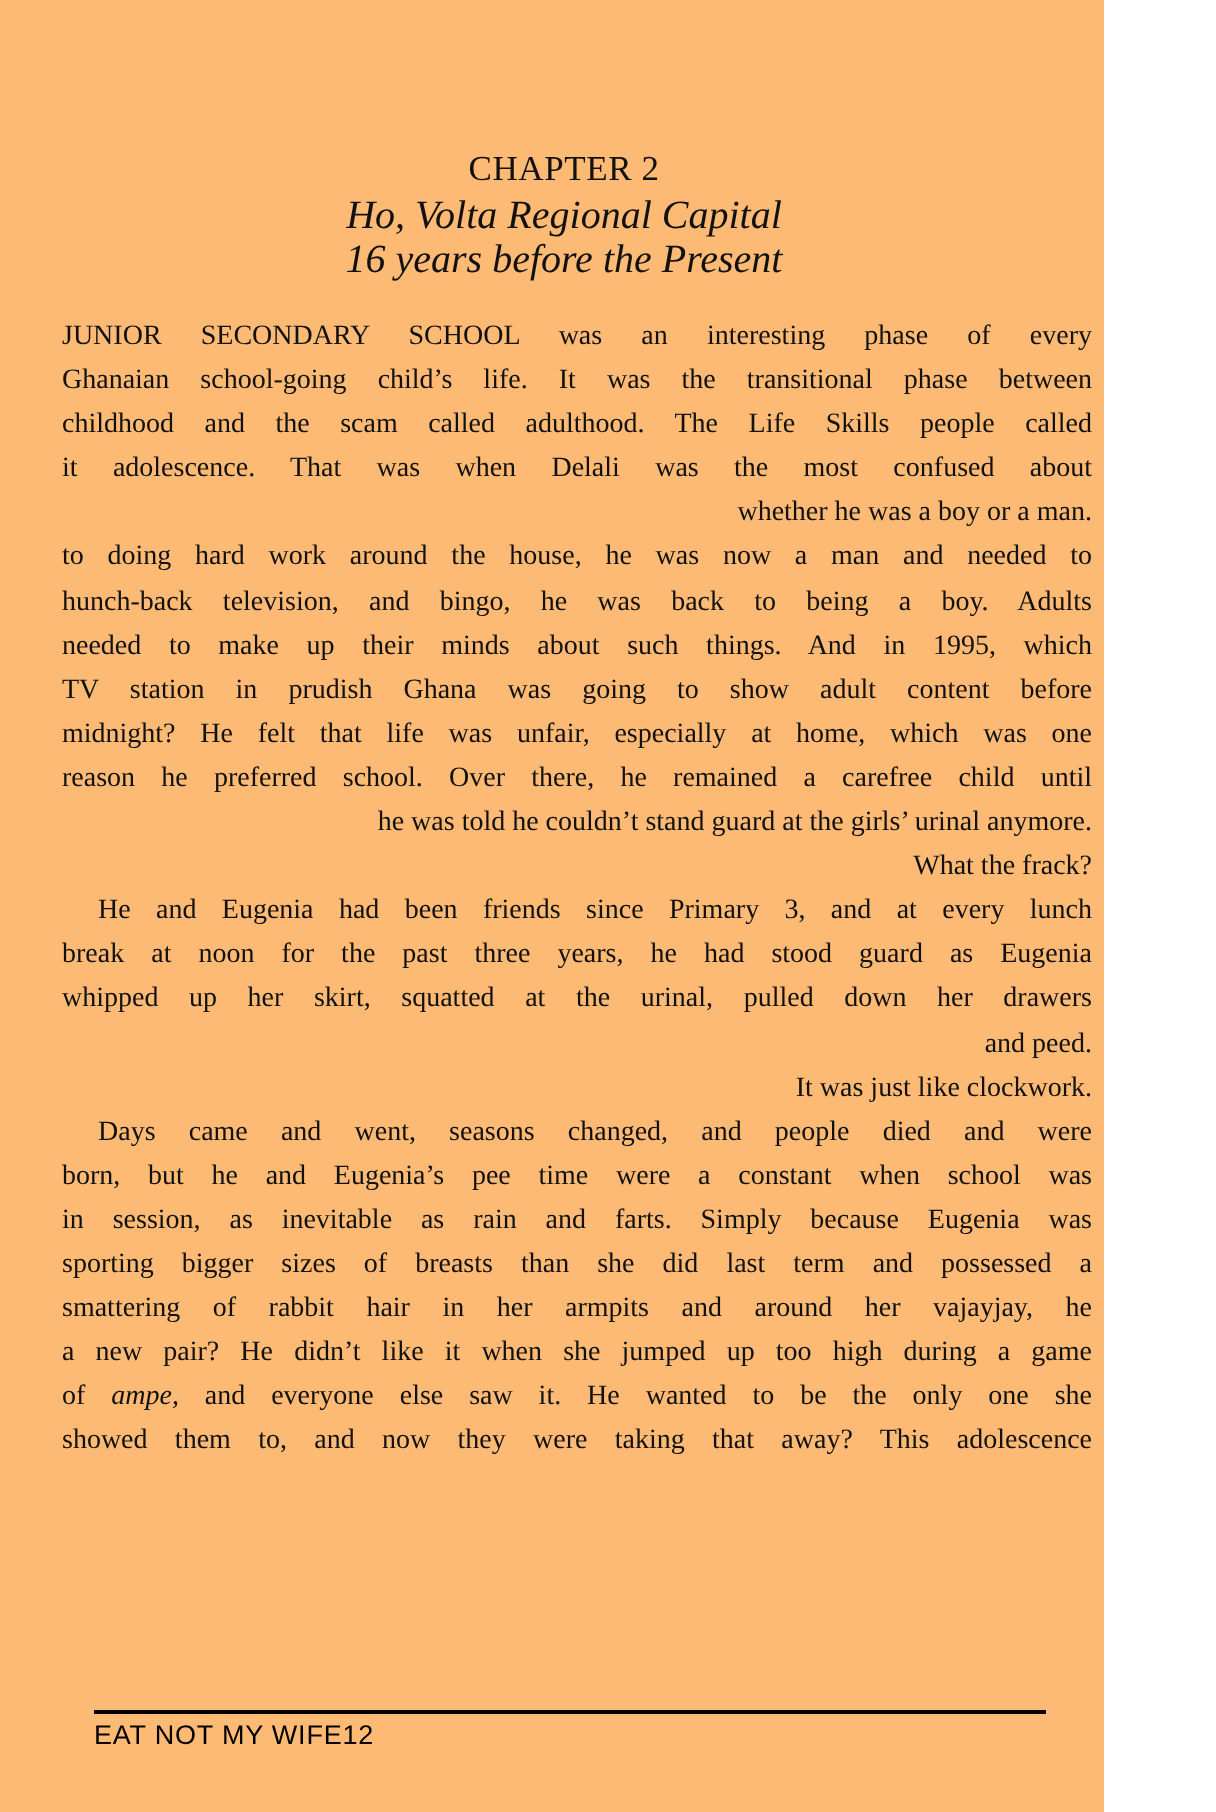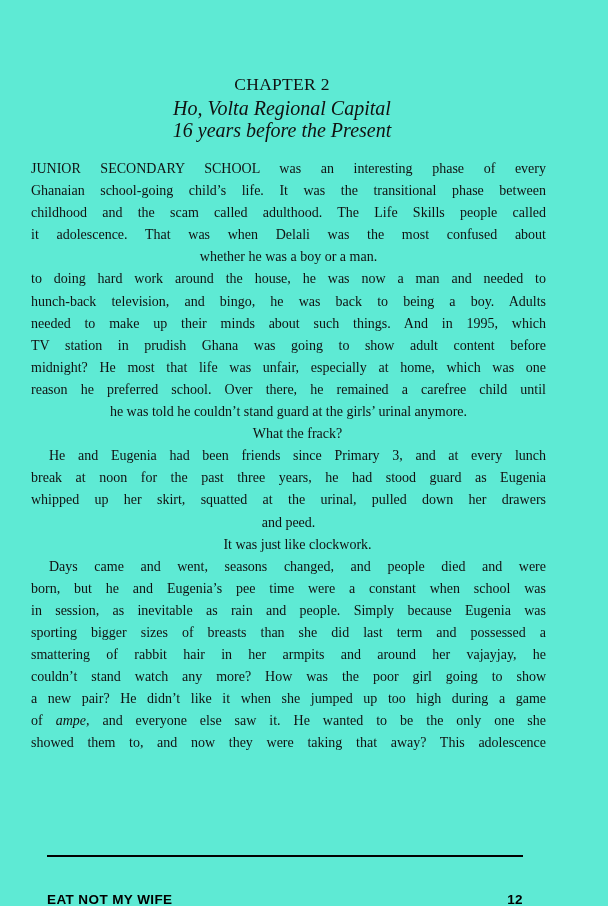--- a/index.html
+++ b/index.html
@@ -1,20 +1,20 @@
 <!DOCTYPE html>
 <html><head>
 <meta charset="utf-8">
 <style>
   html, body { margin: 0; padding: 0; background: #ffffff; }
   .page {
     position: relative;
-    width: 608px;
+    width: 552px;
     height: 906px;
-    background: #5eead4;
+    background: #fdba74;
     overflow: hidden;
     color: #111111;
     font-family: "Liberation Serif", serif;
   }
   
   .heading-block {
     position: absolute;
     left: 47px;
     top: 71px;
     width: 470px;
@@ -36,21 +36,21 @@
     position: absolute;
     left: 31px;
     top: 158px;
     width: 515px;
     font-size: 14px;
   }
   .line {
     height: 22.1px;
     line-height: 22.1px;
     white-space: normal;
-    text-align: center;
+    text-align: right;
   }
   .line.just {
     text-align: justify;
     text-align-last: justify;
     text-justify: inter-word;
   }
   .line.indent { text-indent: 18px; }
   .it { font-style: italic; }
   
   .footer-rule {
@@ -60,28 +60,27 @@
     width: 476px;
     height: 2px;
     background: #000000;
   }
   .footer-row {
     position: absolute;
     left: 47px;
     top: 860px;
     width: 476px;
     display: flex;
-    justify-content: space-between;
+    justify-content: flex-start;
     align-items: baseline;
     font-family: "Liberation Sans", sans-serif;
-    font-weight: 700;
+    font-weight: 400;
     font-size: 13.5px;
     letter-spacing: 0.4px;
     color: #000000;
-    margin-top: 32px;
   }
 </style>
 </head>
 <body>
 
 <div class="page">
 
   <div class="heading-block">
     <div class="chapter-title">CHAPTER 2</div>
     <div class="subtitle">Ho, Volta Regional Capital</div>
@@ -94,43 +93,42 @@
         <div class="line just">Ghanaian school-going child’s life. It was the transitional phase between</div>
         <div class="line just">childhood and the scam called adulthood. The Life Skills people called</div>
         <div class="line just">it adolescence. That was when Delali was the most confused about</div>
         <div class="line">whether he was a boy or a man.</div>
       </div>
       <div>
         <div class="line just">to doing hard work around the house, he was now a man and needed to</div>
         <div class="line just">hunch-back television, and bingo, he was back to being a boy. Adults</div>
         <div class="line just">needed to make up their minds about such things. And in 1995, which</div>
         <div class="line just">TV station in prudish Ghana was going to show adult content before</div>
-        <div class="line just">midnight? He most that life was unfair, especially at home, which was one</div>
+        <div class="line just">midnight? He felt that life was unfair, especially at home, which was one</div>
         <div class="line just">reason he preferred school. Over there, he remained a carefree child until</div>
         <div class="line">he was told he couldn’t stand guard at the girls’ urinal anymore.</div>
       </div>
       <div>
         <div class="line indent">What the frack?</div>
       </div>
       <div>
         <div class="line just indent">He and Eugenia had been friends since Primary 3, and at every lunch</div>
         <div class="line just">break at noon for the past three years, he had stood guard as Eugenia</div>
         <div class="line just">whipped up her skirt, squatted at the urinal, pulled down her drawers</div>
         <div class="line">and peed.</div>
       </div>
       <div>
         <div class="line indent">It was just like clockwork.</div>
       </div>
       <div>
         <div class="line just indent">Days came and went, seasons changed, and people died and were</div>
         <div class="line just">born, but he and Eugenia’s pee time were a constant when school was</div>
-        <div class="line just">in session, as inevitable as rain and people. Simply because Eugenia was</div>
+        <div class="line just">in session, as inevitable as rain and farts. Simply because Eugenia was</div>
         <div class="line just">sporting bigger sizes of breasts than she did last term and possessed a</div>
         <div class="line just">smattering of rabbit hair in her armpits and around her vajayjay, he</div>
-        <div class="line just">couldn’t stand watch any more? How was the poor girl going to show</div>
         <div class="line just">a new pair? He didn’t like it when she jumped up too high during a game</div>
         <div class="line just"><span>of </span><span class="it">ampe,</span><span> and everyone else saw it. He wanted to be the only one she</span></div>
         <div class="line just">showed them to, and now they were taking that away? This adolescence</div>
       </div>
     </div>
 
   <div class="footer-rule"></div>
   <div class="footer-row">
     <span>EAT NOT MY WIFE</span>
     <span>12</span>

